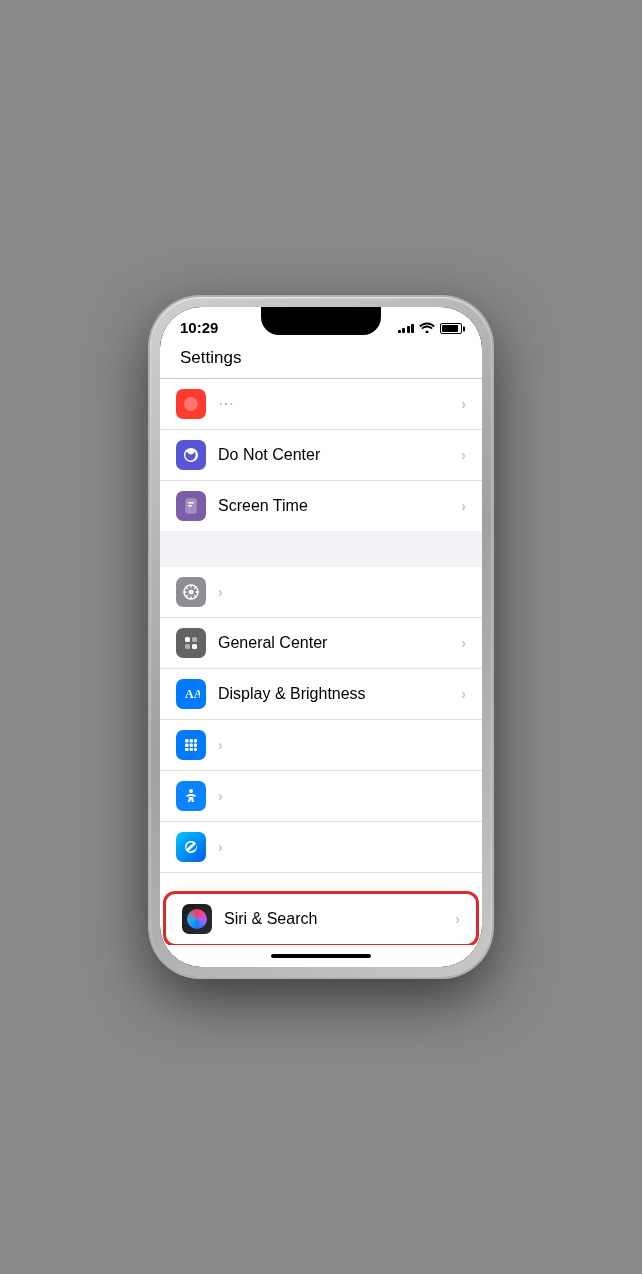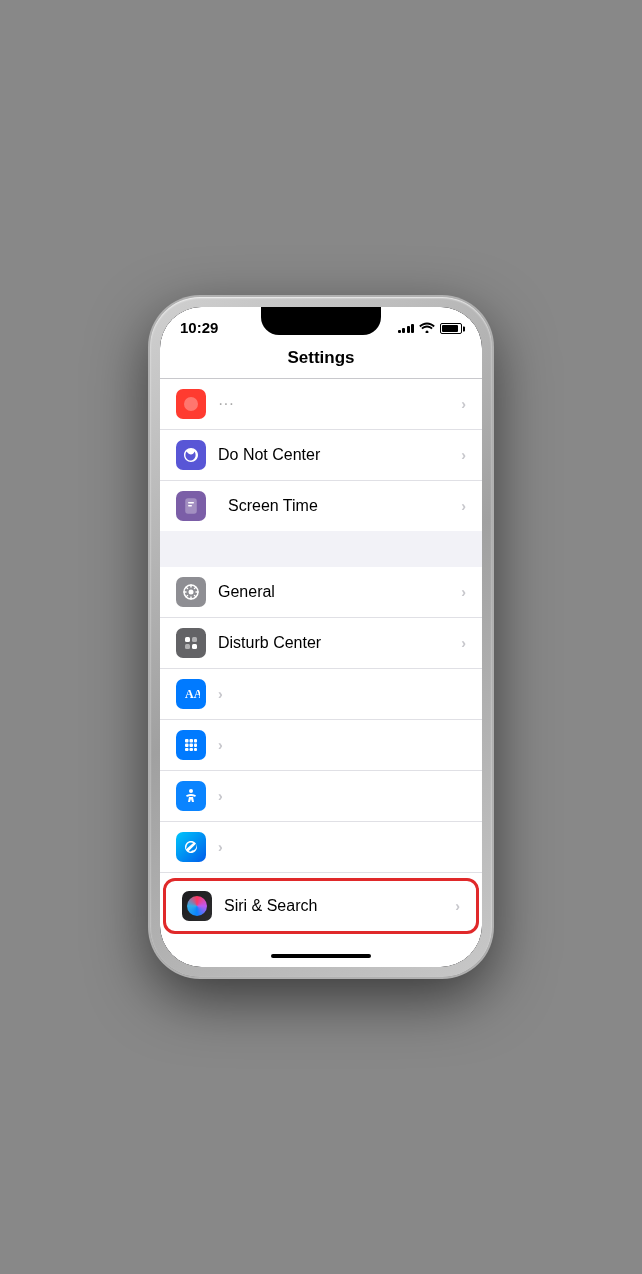--- a/index.html
+++ b/index.html
@@ -122,24 +122,24 @@
       width: 120px;
       height: 28px;
       background: #000;
       border-radius: 0 0 18px 18px;
       z-index: 20;
     }
 
     
     .nav-title {
       background: #fff;
-      text-align: center;
+      text-align: left;
       padding: 6px 20px 10px;
       font-size: 17px;
-      font-weight: 700;
+      font-weight: 400;
       color: #000;
       flex-shrink: 0;
       border-bottom: 0.5px solid #c8c8cc;
     }
 
     
     .settings-scroll {
       flex: 1;
       overflow-y: auto;
       overflow-x: hidden;
@@ -160,21 +160,20 @@
       background: #fff;
       padding: 10px 16px;
       border-bottom: 0.5px solid #e0e0e5;
       cursor: pointer;
       position: relative;
       min-height: 46px;
     }
 
     .settings-row:last-child {
       border-bottom: none;
-      gap: 10px;
     }
 
     .row-icon {
       width: 30px;
       height: 30px;
       border-radius: 7px;
       display: flex;
       align-items: center;
       justify-content: center;
       margin-right: 12px;
@@ -316,43 +315,43 @@
 
           <div class="settings-row">
             <div class="row-icon icon-gray">
               <svg width="18" height="18" viewBox="0 0 18 18" fill="white">
                 <circle cx="9" cy="9" r="7" fill="none" stroke="white" stroke-width="1.5"></circle>
                 <circle cx="9" cy="9" r="2.5" fill="white"></circle>
                 <path d="M9 2v2M9 14v2M2 9h2M14 9h2" stroke="white" stroke-width="1.5" stroke-linecap="round"></path>
                 <path d="M4.22 4.22l1.41 1.41M12.37 12.37l1.41 1.41M4.22 13.78l1.41-1.41M12.37 5.63l1.41-1.41" stroke="white" stroke-width="1.3" stroke-linecap="round"></path>
               </svg>
             </div>
-            <span class="row-label">General</span>
             <span class="row-chevron">›</span>
           </div>
 
           <div class="settings-row">
             <div class="row-icon icon-control">
               <svg width="18" height="18" viewBox="0 0 18 18" fill="white">
                 <rect x="3" y="3" width="5" height="5" rx="1.5" fill="white"></rect>
                 <rect x="10" y="3" width="5" height="5" rx="1.5" fill="white" opacity="0.5"></rect>
                 <rect x="3" y="10" width="5" height="5" rx="1.5" fill="white" opacity="0.5"></rect>
                 <rect x="10" y="10" width="5" height="5" rx="1.5" fill="white"></rect>
               </svg>
             </div>
-            <span class="row-label">Disturb Center</span>
+            <span class="row-label">General Center</span>
             <span class="row-chevron">›</span>
           </div>
 
           <div class="settings-row">
             <div class="row-icon icon-blue">
               <svg width="18" height="18" viewBox="0 0 18 18" fill="white">
                 <text x="3" y="13" font-size="12" font-weight="bold" fill="white" font-family="serif">AA</text>
               </svg>
             </div>
+            <span class="row-label">Display &amp; Brightness</span>
             <span class="row-chevron">›</span>
           </div>
 
           <div class="settings-row">
             <div class="row-icon icon-home">
               <svg width="18" height="18" viewBox="0 0 18 18" fill="white">
                 <rect x="3" y="3" width="3.5" height="3.5" rx="1" fill="white"></rect>
                 <rect x="7.5" y="3" width="3.5" height="3.5" rx="1" fill="white"></rect>
                 <rect x="12" y="3" width="3" height="3.5" rx="1" fill="white"></rect>
                 <rect x="3" y="7.5" width="3.5" height="3.5" rx="1" fill="white"></rect>
@@ -379,21 +378,21 @@
 
           <div class="settings-row">
             <div class="row-icon" style="background: linear-gradient(135deg, #00c6fb, #005bea);">
               <svg width="18" height="18" viewBox="0 0 18 18" fill="white">
                 <path d="M9 3C5.69 3 3 5.69 3 9s2.69 6 6 6 6-2.69 6-6-2.69-6-6-6zm0 1.5c.8 0 1.56.2 2.23.54L4.04 11.23A4.48 4.48 0 0 1 4.5 9c0-2.49 2.01-4.5 4.5-4.5zm0 9c-.8 0-1.56-.2-2.23-.54l7.19-7.19c.22.67.54 1.43.54 2.23 0 2.49-2.01 4.5-4.5 4.5z"></path>
               </svg>
             </div>
             <span class="row-chevron">›</span>
           </div>
 
-          <div class="settings-row" style="border: 3px solid #e0292a; border-radius: 12px; margin: 5px 3px; background: #fff;">
+          <div class="settings-row" style="border: 3px solid #e0292a; border-radius: 12px; margin: 18px 3px; background: #fff;">
             <div class="row-icon siri-icon" style="position:relative; overflow:hidden;">
               <div class="siri-orb" style="width:20px;height:20px;border-radius:50%;background: conic-gradient(#ff375f, #bf5af2, #0a84ff, #32ade6, #ff375f);"></div>
             </div>
             <span class="row-label">Siri &amp; Search</span>
             <span class="row-chevron">›</span>
           </div>
 
           <div class="settings-row">
             <div class="row-icon icon-faceid">
               

